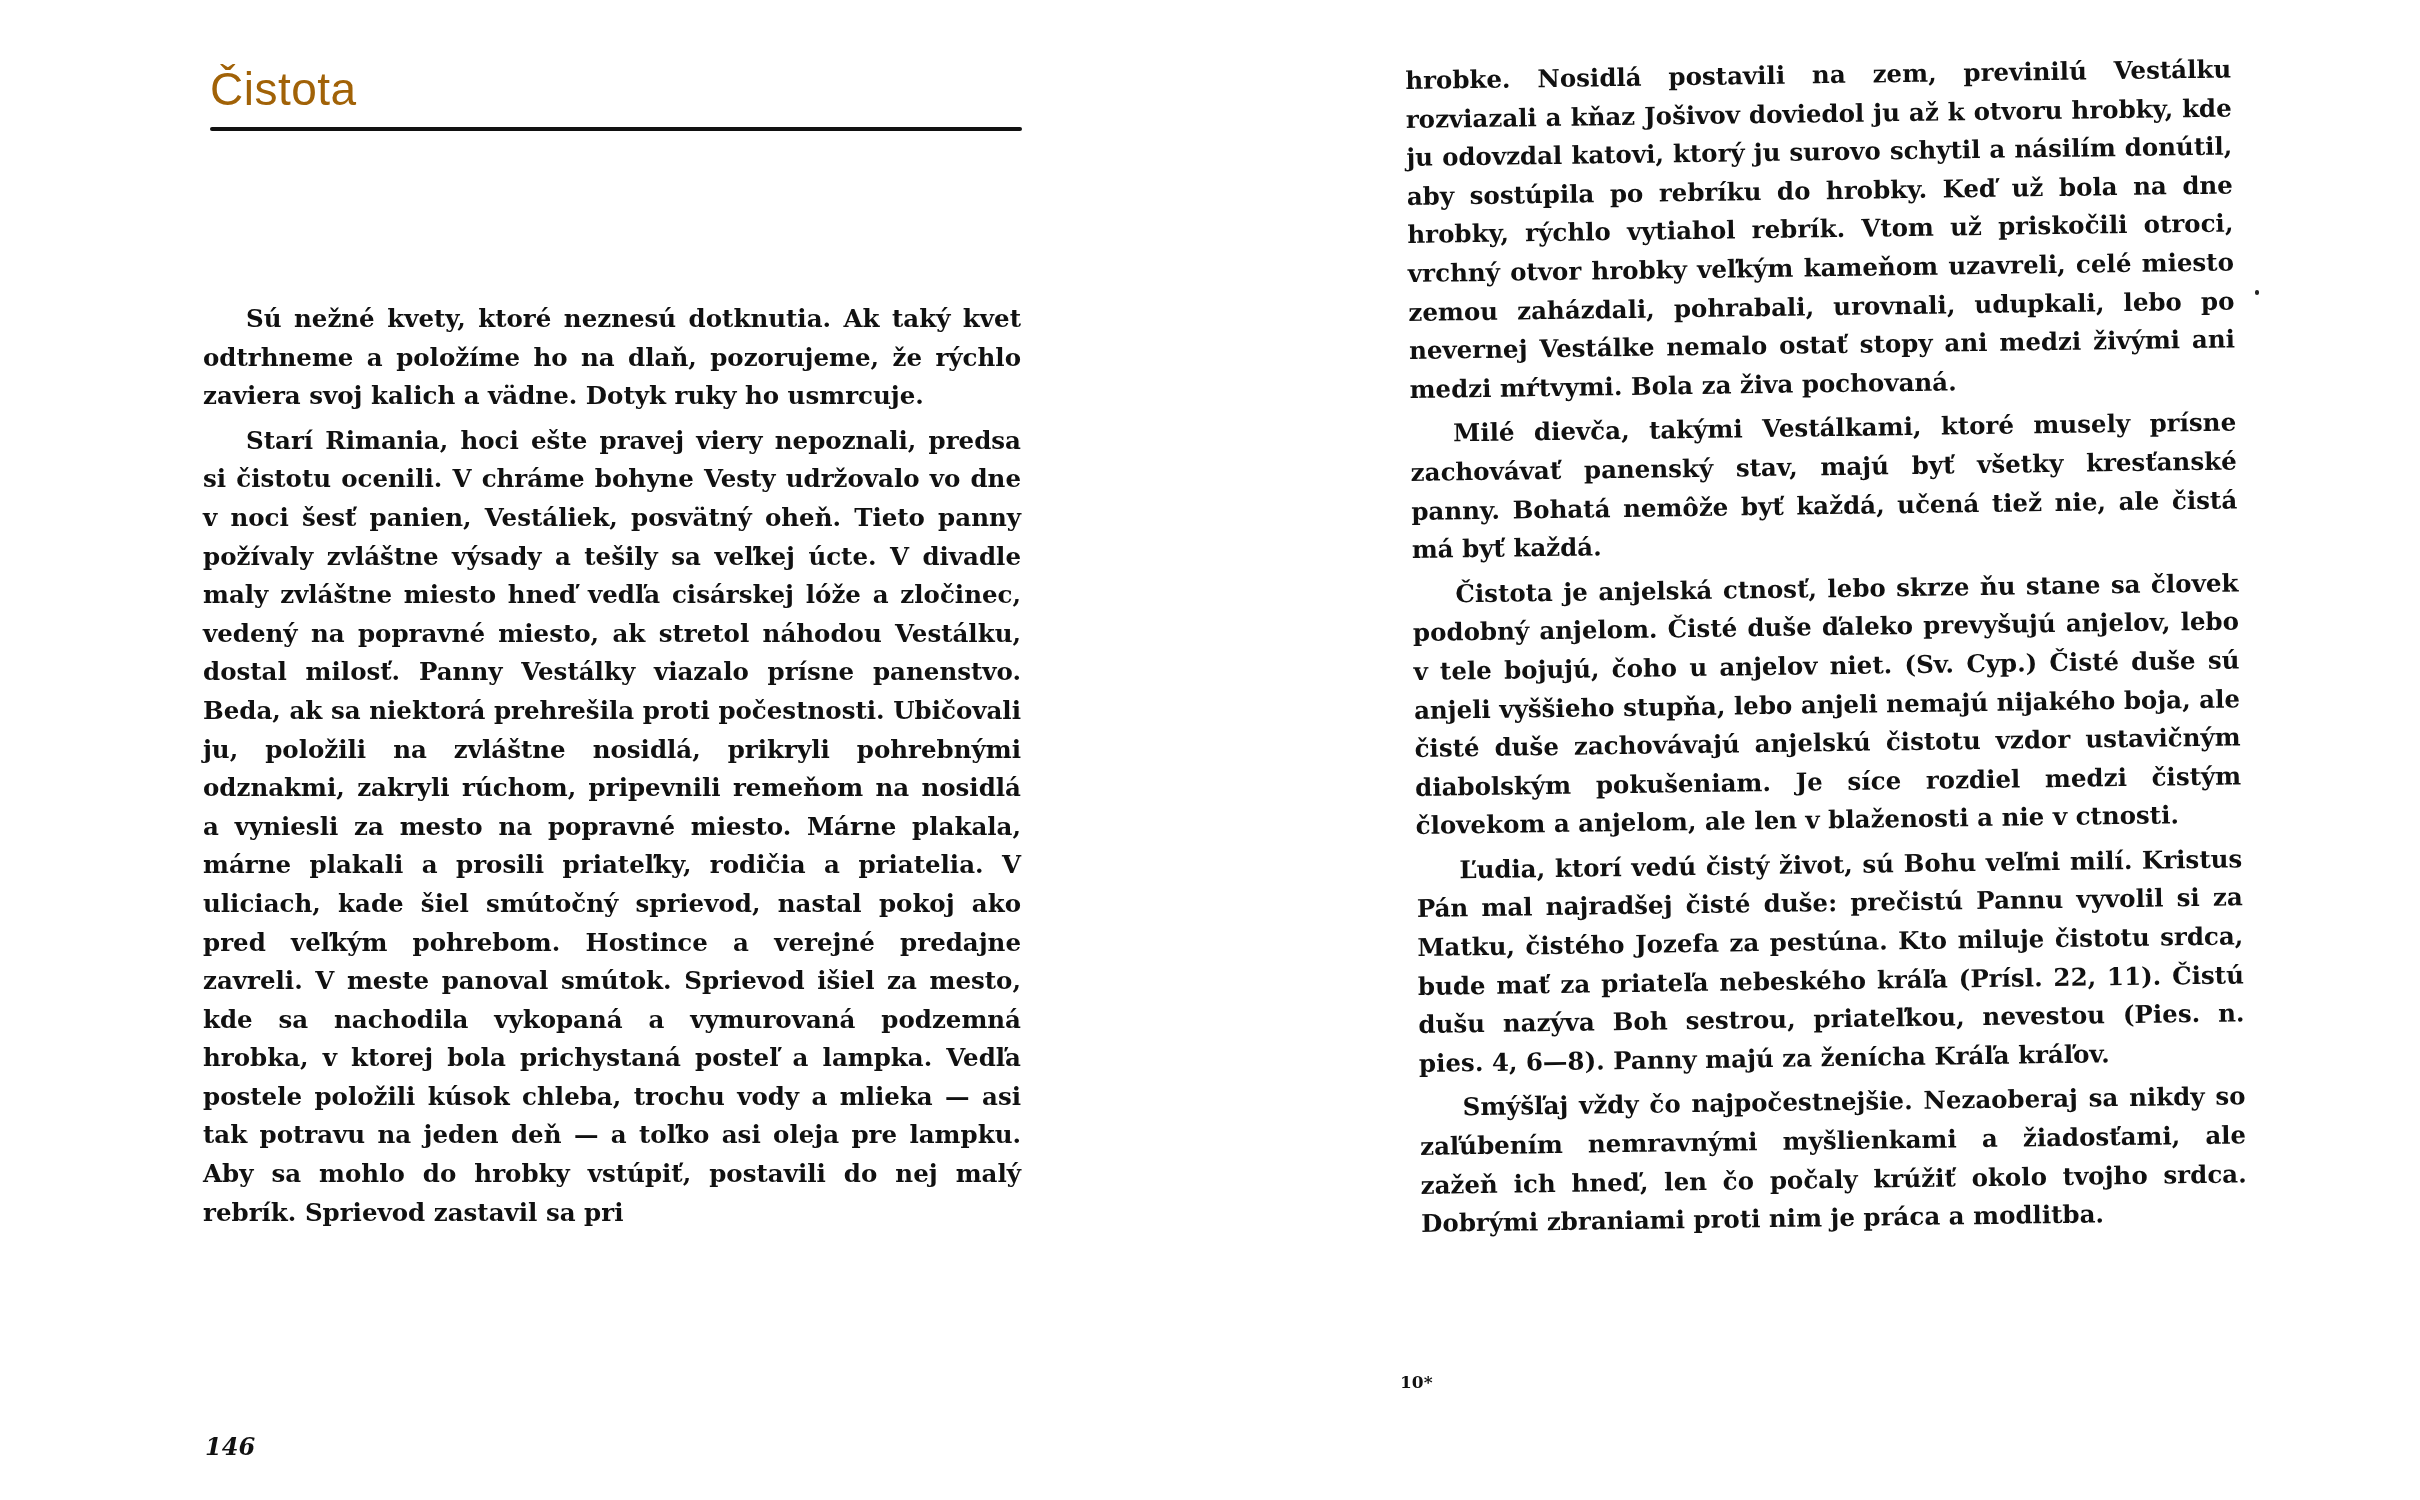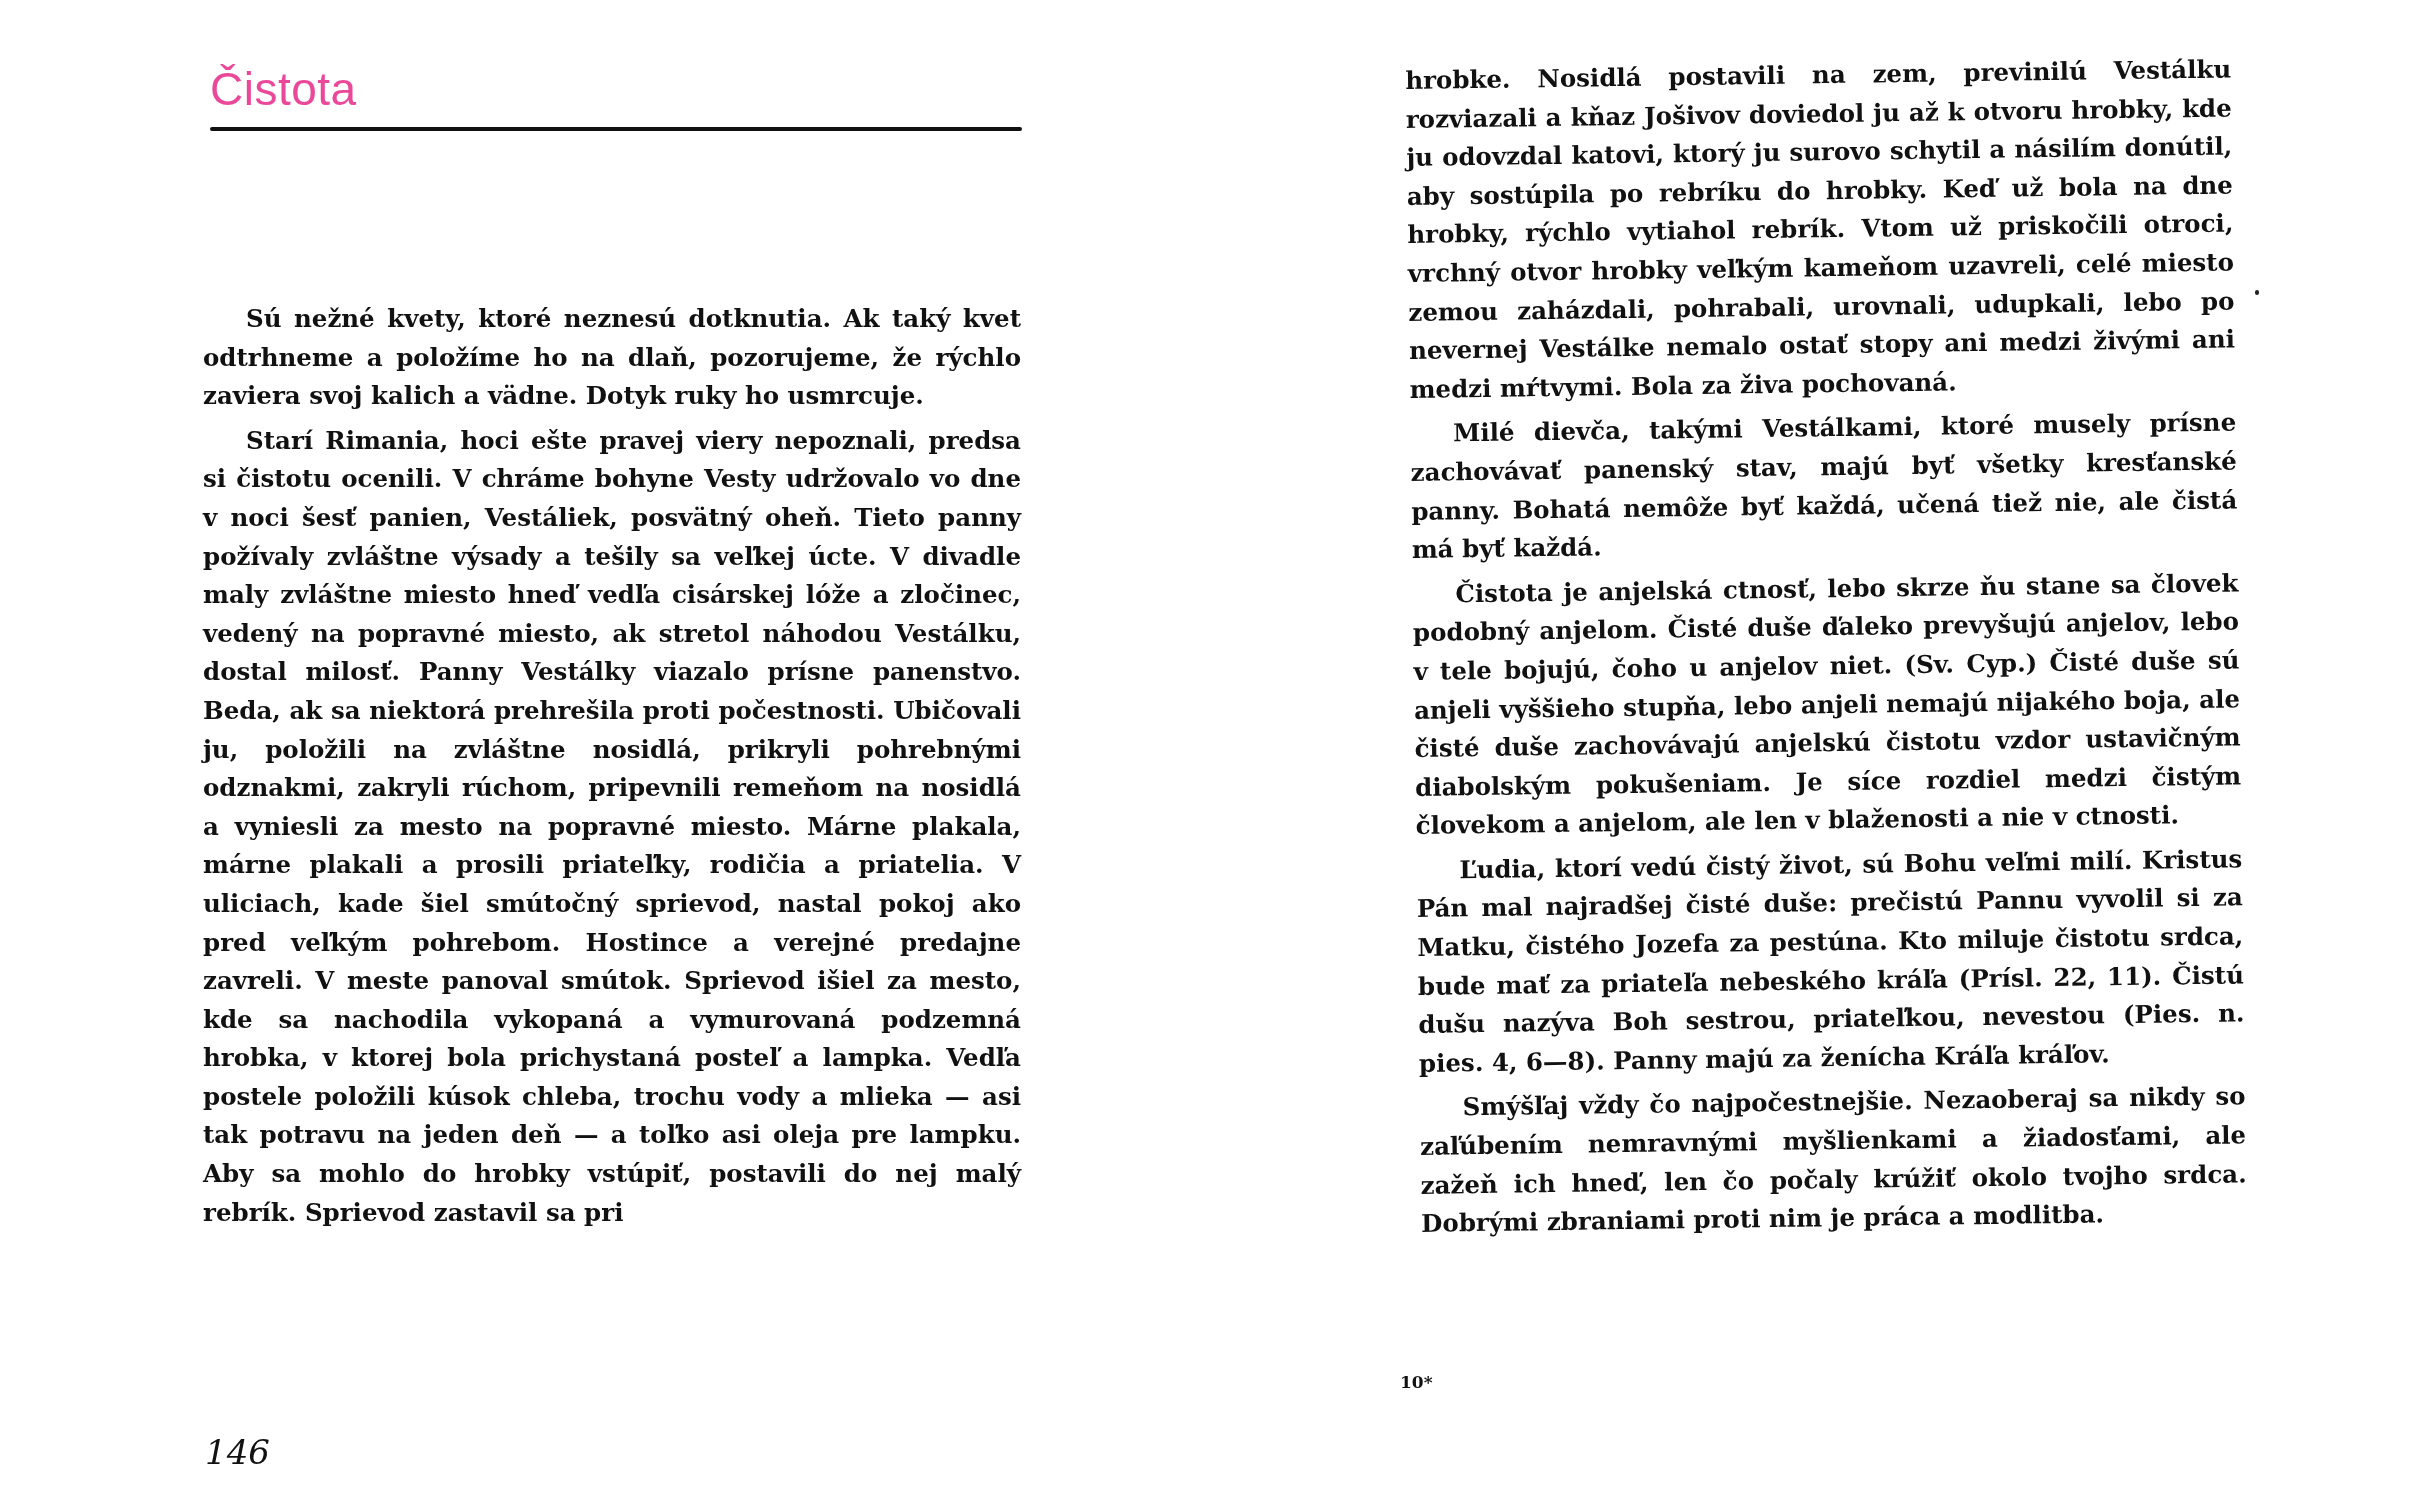--- a/index.html
+++ b/index.html
@@ -1,26 +1,26 @@
 <!DOCTYPE html>
 <html><head>
 <meta charset="utf-8">
 <style>
   html, body { margin:0; padding:0; background:#ffffff; }
   body { width:2420px; height:1500px; position:relative; overflow:hidden; font-family:"DejaVu Serif", serif; color:#111; }
   .page { position:absolute; top:0; height:1500px; }
   #left-page { left:0; width:1210px; }
   #right-page { left:1210px; width:1210px; }
-  .title { position:absolute; left:210px; top:62px; font-family:"Liberation Sans", sans-serif; font-size:46px; font-weight:normal; color:#ec4899; letter-spacing:0.5px; }
+  .title { position:absolute; left:210px; top:62px; font-family:"Liberation Sans", sans-serif; font-size:46px; font-weight:normal; color:#a16207; letter-spacing:0.5px; }
   .title-rule { position:absolute; left:210px; top:127px; width:812px; height:4px; background:#111; border-radius:2px; }
   .body-text { position:absolute; font-family:"DejaVu Serif", serif; font-weight:bold; font-size:24.5px; line-height:38.6px; text-align:justify; color:#111; }
   #left-body { left:203px; top:300px; width:818px; }
   #right-body { left:195px; top:62px; width:826px; transform:rotate(-0.8deg); transform-origin:left top; }
   .para { margin:0 0 6px 0; text-indent:43px; }
-  .page-num { position:absolute; font-family:"DejaVu Serif", serif; font-weight:normal; font-style:italic; font-size:34px; color:#111; }
+  .page-num { position:absolute; font-family:"DejaVu Serif", serif; font-weight:bold; font-style:italic; font-size:24px; color:#111; }
   #page-num-left { left:205px; top:1432px; }
   #page-num-right { left:985px; top:1496px; }
   .signature { position:absolute; left:190px; top:1372px; font-family:"DejaVu Serif", serif; font-weight:bold; font-size:17px; color:#111; }
   .speck { position:absolute; left:1045px; top:290px; width:4px; height:5px; background:#222; border-radius:2px; }
 </style>
 </head>
 <body>
 
 <div id="left-page" class="page">
   <div class="title">Čistota</div>

